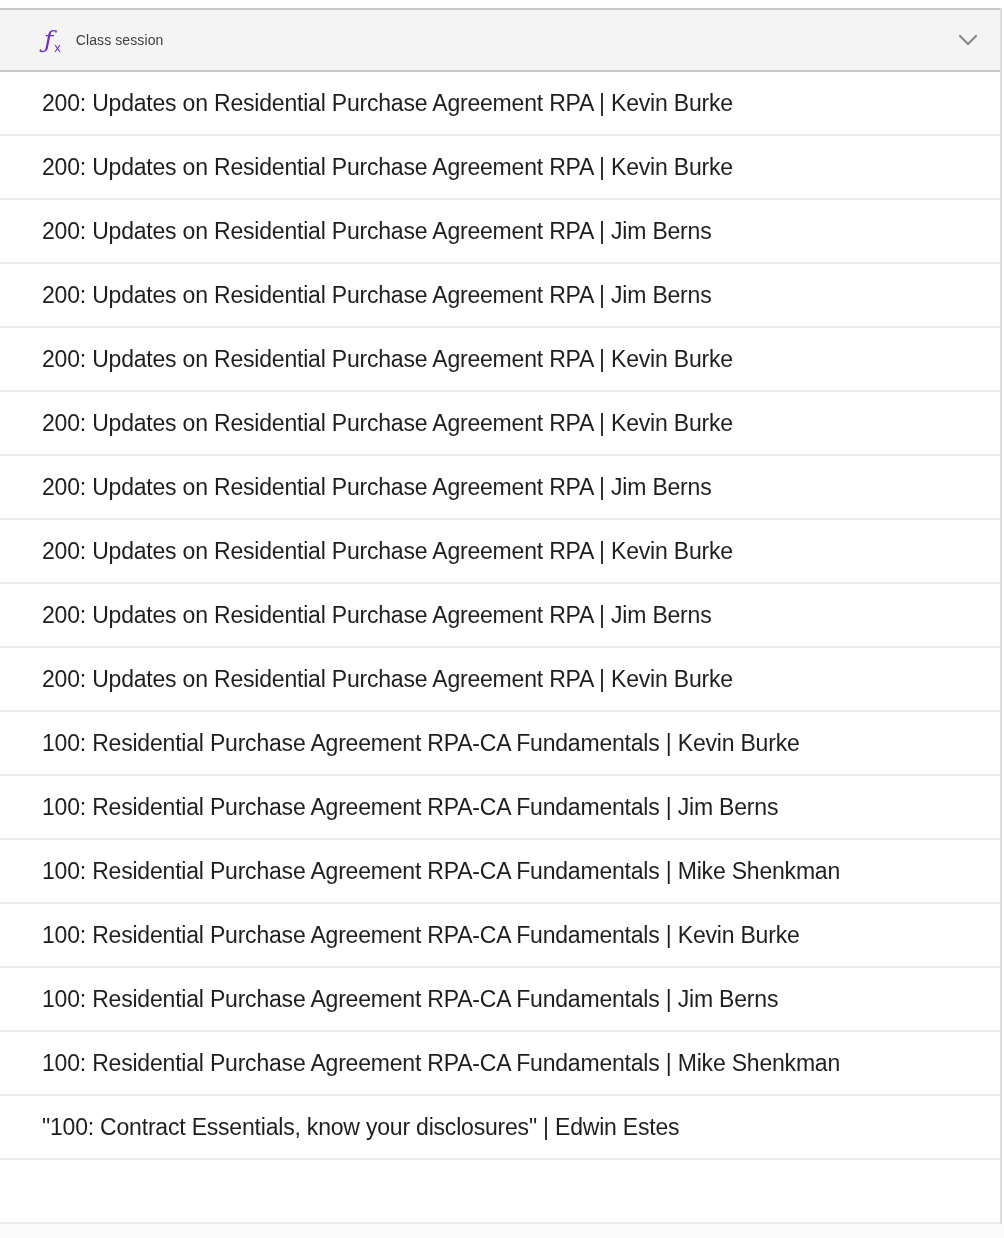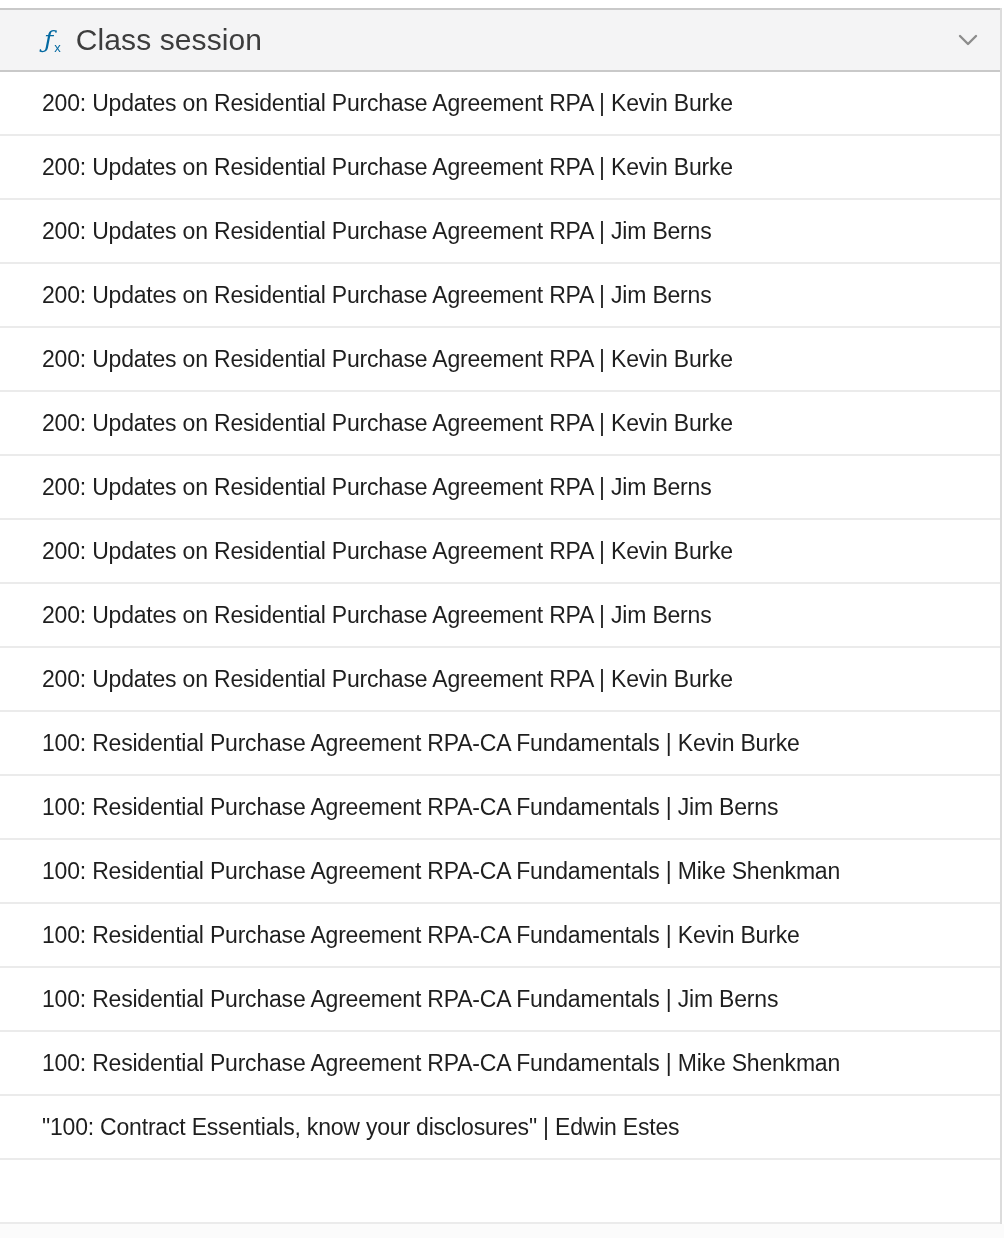--- a/index.html
+++ b/index.html
@@ -28,37 +28,37 @@
     background: #f4f4f5;
     border-top: 2px solid #c9c9c9;
     border-bottom: 2px solid #c9c9c9;
     display: flex;
     align-items: center;
     padding-left: 44px;
     position: relative;
     cursor: pointer;
   }
   .fx-icon {
-    color: #0369a1;
+    color: #6d28d9;
     font-style: italic;
     font-family: "DejaVu Serif", "Liberation Serif", serif;
     font-size: 25px;
     line-height: 1;
     margin-right: 15px;
     white-space: nowrap;
   }
   .fx-icon .sub {
     font-size: 13px;
     font-style: normal;
     font-family: "Liberation Sans", sans-serif;
     vertical-align: -4px;
     margin-left: 1px;
   }
   .col-header-label {
-    font-size: 30px;
+    font-size: 14px;
     color: #3d3d3d;
     letter-spacing: 0.1px;
   }
   .chevron {
     position: absolute;
     right: 22px;
     top: 50%;
     transform: translateY(-50%);
     width: 20px;
     height: 12px;

